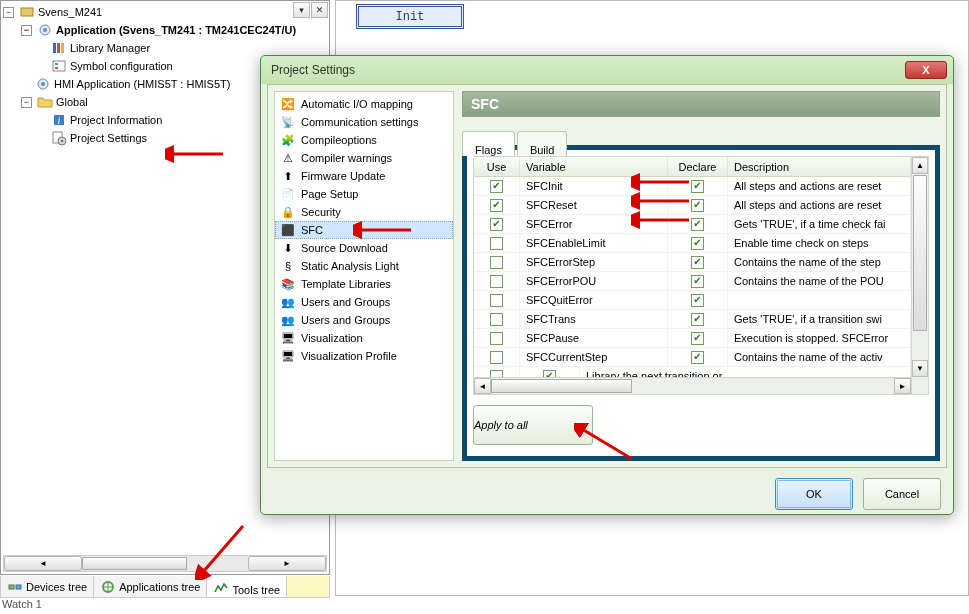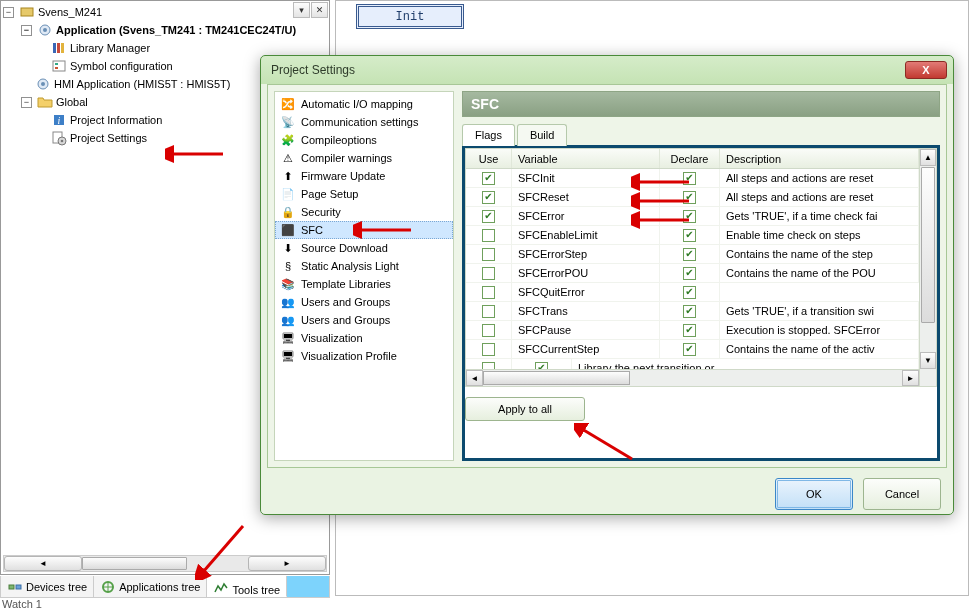--- a/index.html
+++ b/index.html
@@ -53,21 +53,21 @@
   .hscroll{
     position:absolute;left:2px;bottom:2px;right:2px;height:17px;
     background:#e9e9e9;border:1px solid #ccc;display:flex;align-items:center;
   }
   .hscroll .btn{width:17px;height:15px;background:linear-gradient(#fdfdfd,#e0e0e0);border:1px solid #b5b5b5;display:flex;align-items:center;justify-content:center;font-size:8px;}
   .hscroll .track{flex:1;height:15px;position:relative;}
   .hscroll .thumb{position:absolute;left:0;width:63%;height:13px;top:1px;background:linear-gradient(#fdfdfd,#dcdcdc);border:1px solid #aaa;border-radius:1px;}
   
   .bottom-tabs{
     position:absolute;left:0;top:576px;width:330px;height:22px;
-    display:flex;align-items:stretch;background:#7dd3fc;border:1px solid #ccc;border-top:none;
+    display:flex;align-items:stretch;background:#fef9c3;border:1px solid #ccc;border-top:none;
   }
   .bt-tab{
     display:flex;align-items:center;gap:3px;padding:0 6px;border-right:1px solid #ccc;background:#f4f4f4;
   }
   .bt-tab.active{background:#fff;border-bottom:1px solid #fff;align-items:flex-end;}
   
   .canvas{
     position:absolute;left:335px;top:0;right:0;bottom:18px;background:#fff;border:1px solid #bbb;
   }
   .init-box{
@@ -106,25 +106,25 @@
   }
   .cat-row.sel{background:#cfe7ff;outline:1px dotted #7aa7d4;outline-offset:-1px;}
   .dlg-right{flex:1;display:flex;flex-direction:column;}
   .dlg-sec-title{
     height:26px;background:linear-gradient(#a5b9a0,#8aa083);border:1px solid #8ea585;
     color:#fff;font-size:14px;font-weight:bold;display:flex;align-items:center;padding:0 8px;
   }
   .tabstrip{display:flex;margin-top:6px;height:22px;}
   .tab{
     border:1px solid #b5c9ab;border-bottom:none;background:#f5f9f2;
-    padding:4px 12px;margin-right:2px;border-radius:3px 3px 0 0;position:relative;top:1px;
+    padding:12px 12px;margin-right:2px;border-radius:3px 3px 0 0;position:relative;top:8px;
   }
   .tab.active{background:#fff;z-index:2;}
   .tabpage{
-    flex:1;background:#fff;border:3px solid #0c4a6e;display:flex;flex-direction:column;
+    flex:1;background:#fff;border:5px solid #0c4a6e;padding:6px;display:flex;flex-direction:column;
   }
   .grid-wrap{border:1px solid #cfd9c8;flex:0 0 239px;position:relative;display:flex;}
   .grid{flex:1;overflow:hidden;}
   .ghdr{display:flex;background:linear-gradient(#fafcf8,#e8efe1);border-bottom:1px solid #cfd9c8;height:20px;align-items:center;}
   .ghdr .gc{border-right:1px solid #e0e7d9;padding:0 6px;height:100%;display:flex;align-items:center;}
   .gbody{}
   .grow{display:flex;height:19px;align-items:center;border-bottom:1px solid #f0f3ed;}
   .grow .gc{border-right:1px solid #f0f3ed;padding:0 6px;height:100%;display:flex;align-items:center;white-space:nowrap;overflow:hidden;}
   .gc.c-use{width:46px;justify-content:center;}
   .gc.c-var{width:148px;}
@@ -138,22 +138,22 @@
     width:17px;background:#edefed;border-left:1px solid #cfd9c8;position:relative;
   }
   .vscroll .up,.vscroll .dn{height:17px;background:linear-gradient(#fdfdfd,#e0e0e0);border:1px solid #bcbcbc;display:flex;align-items:center;justify-content:center;font-size:8px;}
   .vscroll .dn{position:absolute;bottom:17px;left:0;right:0;}
   .vscroll .thumb{position:absolute;top:18px;left:1px;right:1px;height:66%;background:linear-gradient(#fdfdfd,#dcdcdc);border:1px solid #aaa;border-radius:1px;}
   .grid-hscroll{position:absolute;left:0;right:17px;bottom:0;height:17px;background:#edefed;border-top:1px solid #cfd9c8;display:flex;}
   .grid-hscroll .b{width:17px;border:1px solid #bcbcbc;background:linear-gradient(#fdfdfd,#e0e0e0);display:flex;align-items:center;justify-content:center;font-size:8px;}
   .grid-hscroll .trk{flex:1;position:relative;}
   .grid-hscroll .th{position:absolute;left:0;top:1px;bottom:1px;width:35%;background:linear-gradient(#fdfdfd,#dcdcdc);border:1px solid #aaa;}
   .apply-btn{
-    margin-top:10px;width:120px;height:24px;border:1px solid #9db58f;background:linear-gradient(#fcfdfb,#e6efde);
-    display:flex;align-items:center;justify-content:center;border-radius:3px;
+    margin-top:10px;width:120px;height:40px;border:1px solid #9db58f;background:linear-gradient(#fcfdfb,#e6efde);
+    display:flex;align-items:center;border-radius:3px;font-style:italic;
   }
   .dlg-footer{
     height:40px;display:flex;align-items:center;justify-content:flex-end;gap:10px;padding:0 12px;
   }
   .btn{
     min-width:78px;height:32px;border:1px solid #9db58f;background:linear-gradient(#fcfdfb,#e6efde);
     display:flex;align-items:center;justify-content:center;border-radius:3px;
   }
   .btn.primary{border:1px solid #3b87c8;background:linear-gradient(#eaf4fd,#c3e0f7);outline:1px solid #7fb8e6;outline-offset:-3px;}
   

